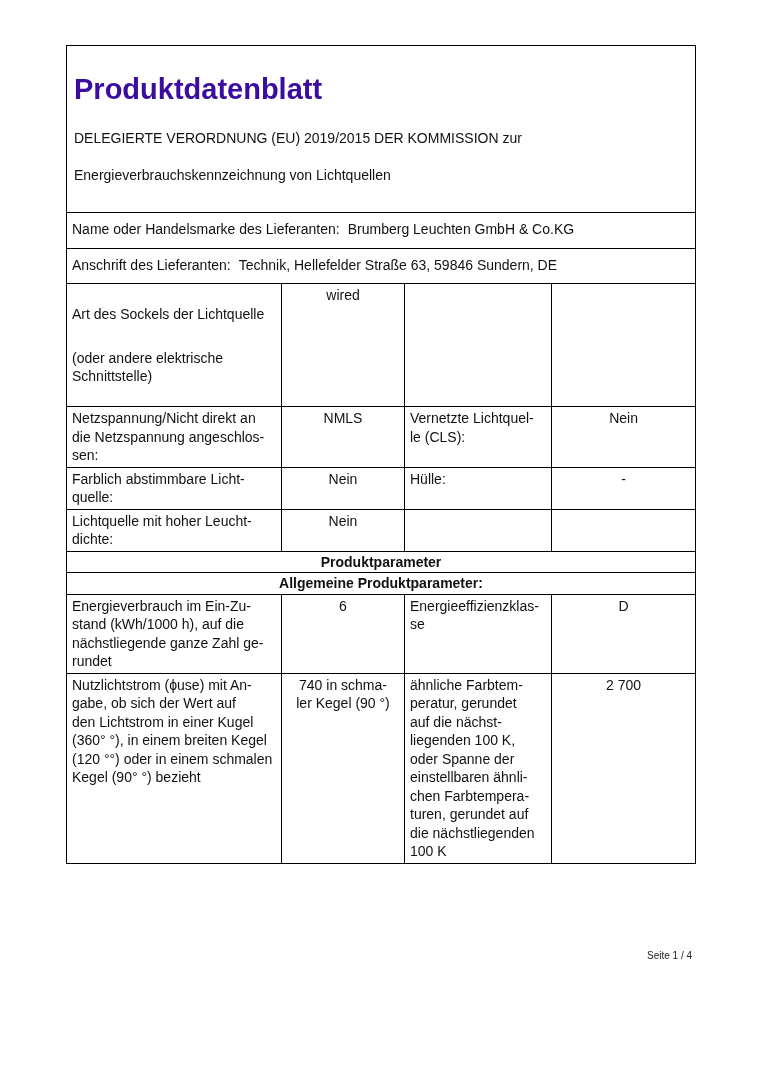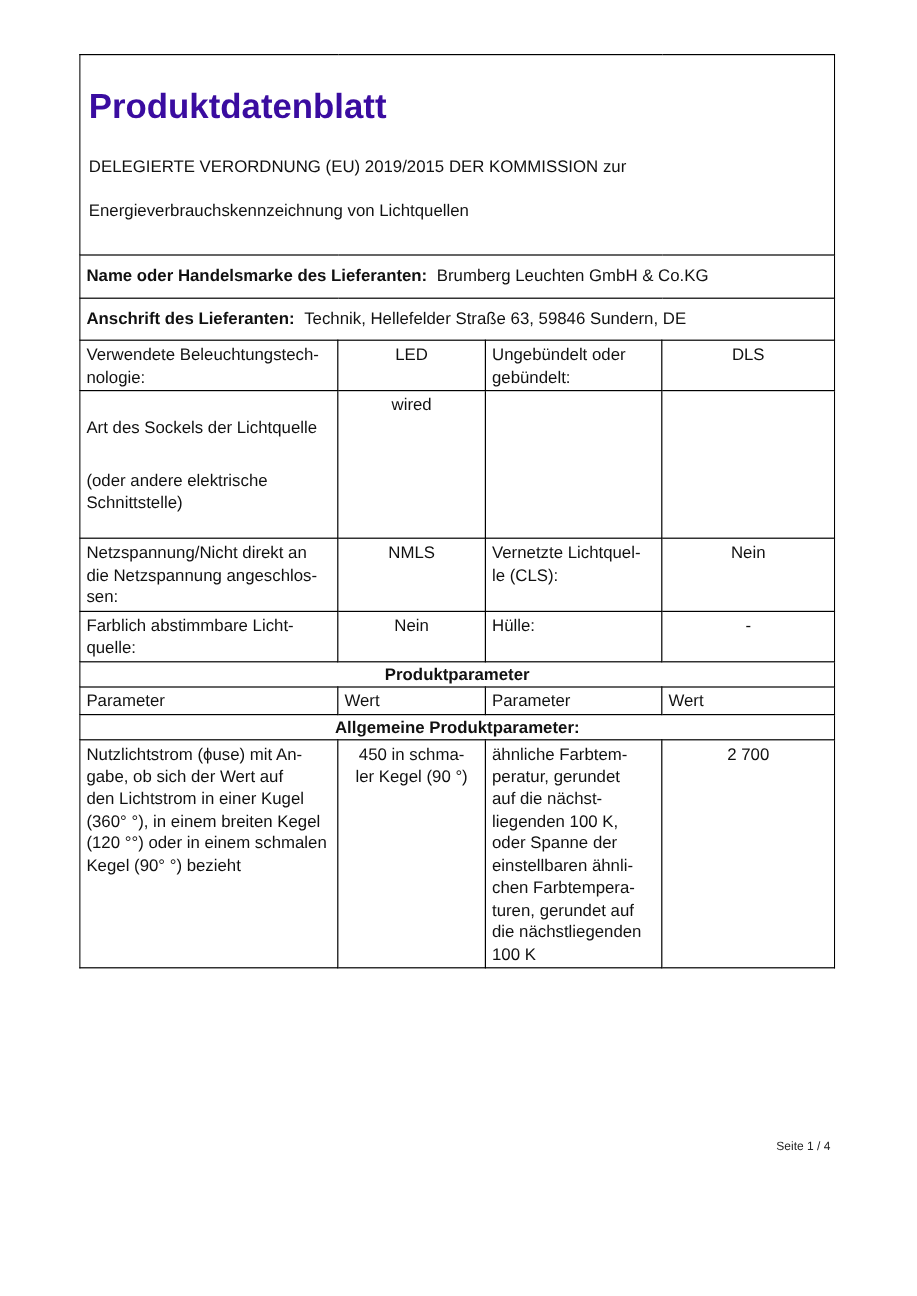--- a/index.html
+++ b/index.html
@@ -38,21 +38,21 @@
   .title-row td { padding: 6px 8px 9px 7px; margin-left: 43px; }
   h1.title {
     margin: 0 0 4px 0;
     font-size: 29px;
     line-height: 36px;
     font-weight: bold;
     letter-spacing: 0px;
     white-space: normal;
   }
   .subtitle { font-size: 14px; line-height: 18.5px; white-space: normal; }
-  .b { font-weight: bold; }
+  .b { font-weight: normal; }
   .iv { margin-left: 8px; text-align: center; }
   tr.info-tall td { padding: 7px 5px 9px 5px; }
   tr.info-short td { padding: 3px 5px 2px 5px; }
   td.vc { text-align: center; }
   tr.sec td { text-align: center; font-weight: bold; padding: 1px 5px; }
   tr.hdr td { padding: 1px 5px 2px 5px; }
   .p2gap { margin-top: 7px; }
   .footer {
     position: absolute;
     top: 950px;
@@ -83,28 +83,20 @@
     </tr>
 
     <tr class="info-tall">
       <td colspan="4"><span class="b">Name oder Handelsmarke des Lieferanten:</span><span class="iv">Brumberg Leuchten GmbH &amp; Co.KG</span></td>
     </tr>
     <tr class="info-tall">
       <td colspan="4"><span class="b">Anschrift des Lieferanten:</span><span class="iv">Technik, Hellefelder Straße 63, 59846 Sundern, DE</span></td>
     </tr>
 
     <tr>
-      <td class="pc">Verwendete Beleuchtungstech-
-nologie:</td>
-      <td class="vc">LED</td>
-      <td class="pc">Ungebündelt oder
-gebündelt:</td>
-      <td class="vc">DLS</td>
-    </tr>
-    <tr>
       <td class="pc">
         <div>Art des Sockels der Lichtquelle</div>
         <div class="p2gap">(oder andere elektrische
 Schnittstelle)</div>
       </td>
       <td class="vc">wired</td>
       <td class="pc"></td>
       <td class="vc"></td>
     </tr>
     <tr>
@@ -116,42 +108,53 @@
 le (CLS):</td>
       <td class="vc">Nein</td>
     </tr>
     <tr>
       <td class="pc">Farblich abstimmbare Licht-
 quelle:</td>
       <td class="vc">Nein</td>
       <td class="pc">Hülle:</td>
       <td class="vc">-</td>
     </tr>
+    <tr>
+      <td class="pc">Lichtquelle mit hoher Leucht-
+dichte:</td>
+      <td class="vc">Nein</td>
+      <td class="pc"></td>
+      <td class="vc"></td>
+    </tr>
 
     <tr class="sec">
       <td colspan="4">Produktparameter</td>
-    </tr>
-    <tr class="hdr">
-      <td>Parameter</td>
-      <td>Wert</td>
-      <td>Parameter</td>
-      <td>Wert</td>
     </tr>
     <tr class="sec">
       <td colspan="4">Allgemeine Produktparameter:</td>
     </tr>
 
+    <tr>
+      <td class="pc">Energieverbrauch im Ein-Zu-
+stand (kWh/1000 h), auf die
+nächstliegende ganze Zahl ge-
+rundet</td>
+      <td class="vc">6</td>
+      <td class="pc">Energieeffizienzklas-
+se</td>
+      <td class="vc">D</td>
+    </tr>
     <tr>
       <td class="pc">Nutzlichtstrom (ϕuse) mit An-
 gabe, ob sich der Wert auf
 den Lichtstrom in einer Kugel
 (360° °), in einem breiten Kegel
 (120 °°) oder in einem schmalen
 Kegel (90° °) bezieht</td>
-      <td class="vc">450 in schma-
+      <td class="vc">740 in schma-
 ler Kegel (90 °)</td>
       <td class="pc">ähnliche Farbtem-
 peratur, gerundet
 auf die nächst-
 liegenden 100 K,
 oder Spanne der
 einstellbaren ähnli-
 chen Farbtempera-
 turen, gerundet auf
 die nächstliegenden

